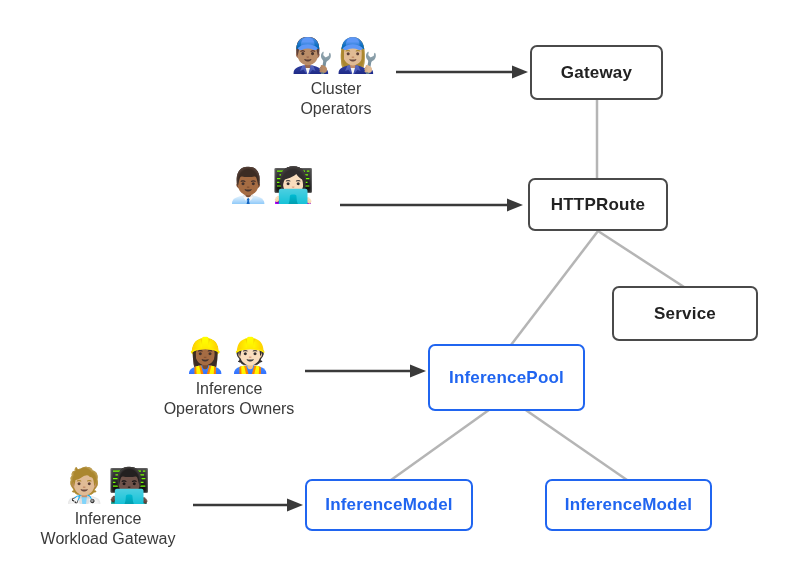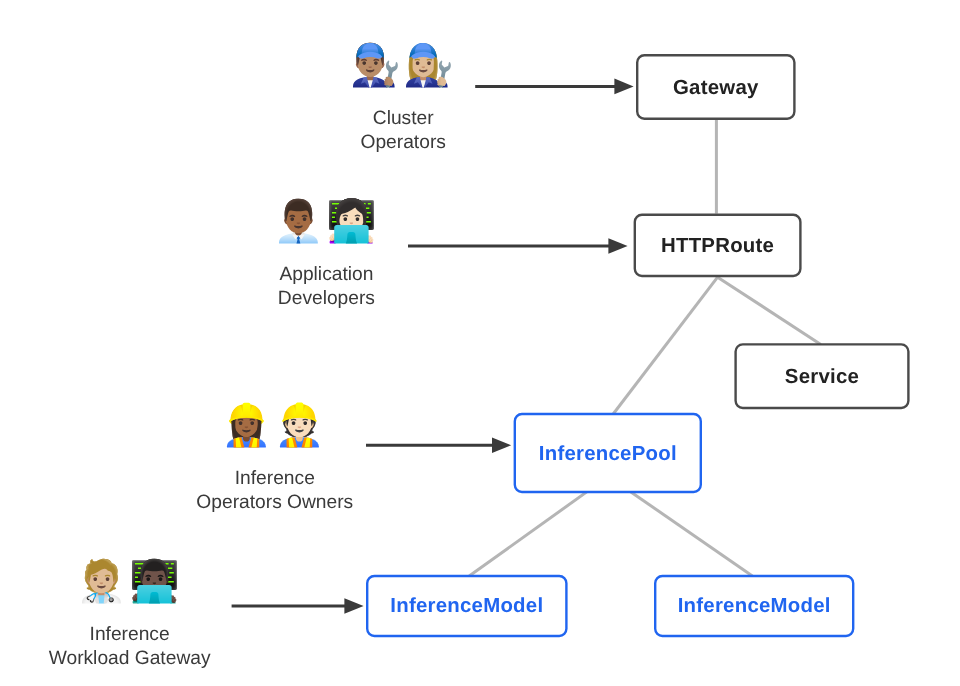--- a/index.html
+++ b/index.html
@@ -52,21 +52,21 @@
     display:flex;flex-direction:column;align-items:center;
     color:var(--c-actor);
     text-align:center;
   }
   .actor .emojis{
     font-size:34px;line-height:44px;white-space:nowrap;
     letter-spacing:2px;
     font-family:"DejaVu Sans", sans-serif;
   }
   .actor .label{
-    font-size:16px;line-height:20px;margin-top:12px;
+    font-size:16px;line-height:20px;margin-top:2px;
   }
   .actor-cluster-operators{left:266px;top:33px;width:140px;}
   .actor-application-developers{left:197px;top:163px;width:150px;}
   .actor-inference-platform-owners{left:139px;top:333px;width:180px;}
   .actor-inference-workload-owners{left:8px;top:463px;width:200px;}
 </style>
 </head>
 <body>
 
 <div class="stage">
@@ -123,24 +123,20 @@
     <div class="label">
       <div>Cluster</div>
       <div>Operators</div>
     </div>
   </div>
 
   <div class="actor actor-application-developers">
     <div class="emojis">
       <span>👨🏾‍💼</span><span>👩🏻‍💻</span>
     </div>
-    <div class="label">
-      <div>Application</div>
-      <div>Developers</div>
-    </div>
   </div>
 
   <div class="actor actor-inference-platform-owners">
     <div class="emojis">
       <span>👷🏾‍♀️</span><span>👷🏻</span>
     </div>
     <div class="label">
       <div>Inference</div>
       <div>Operators Owners</div>
     </div>

